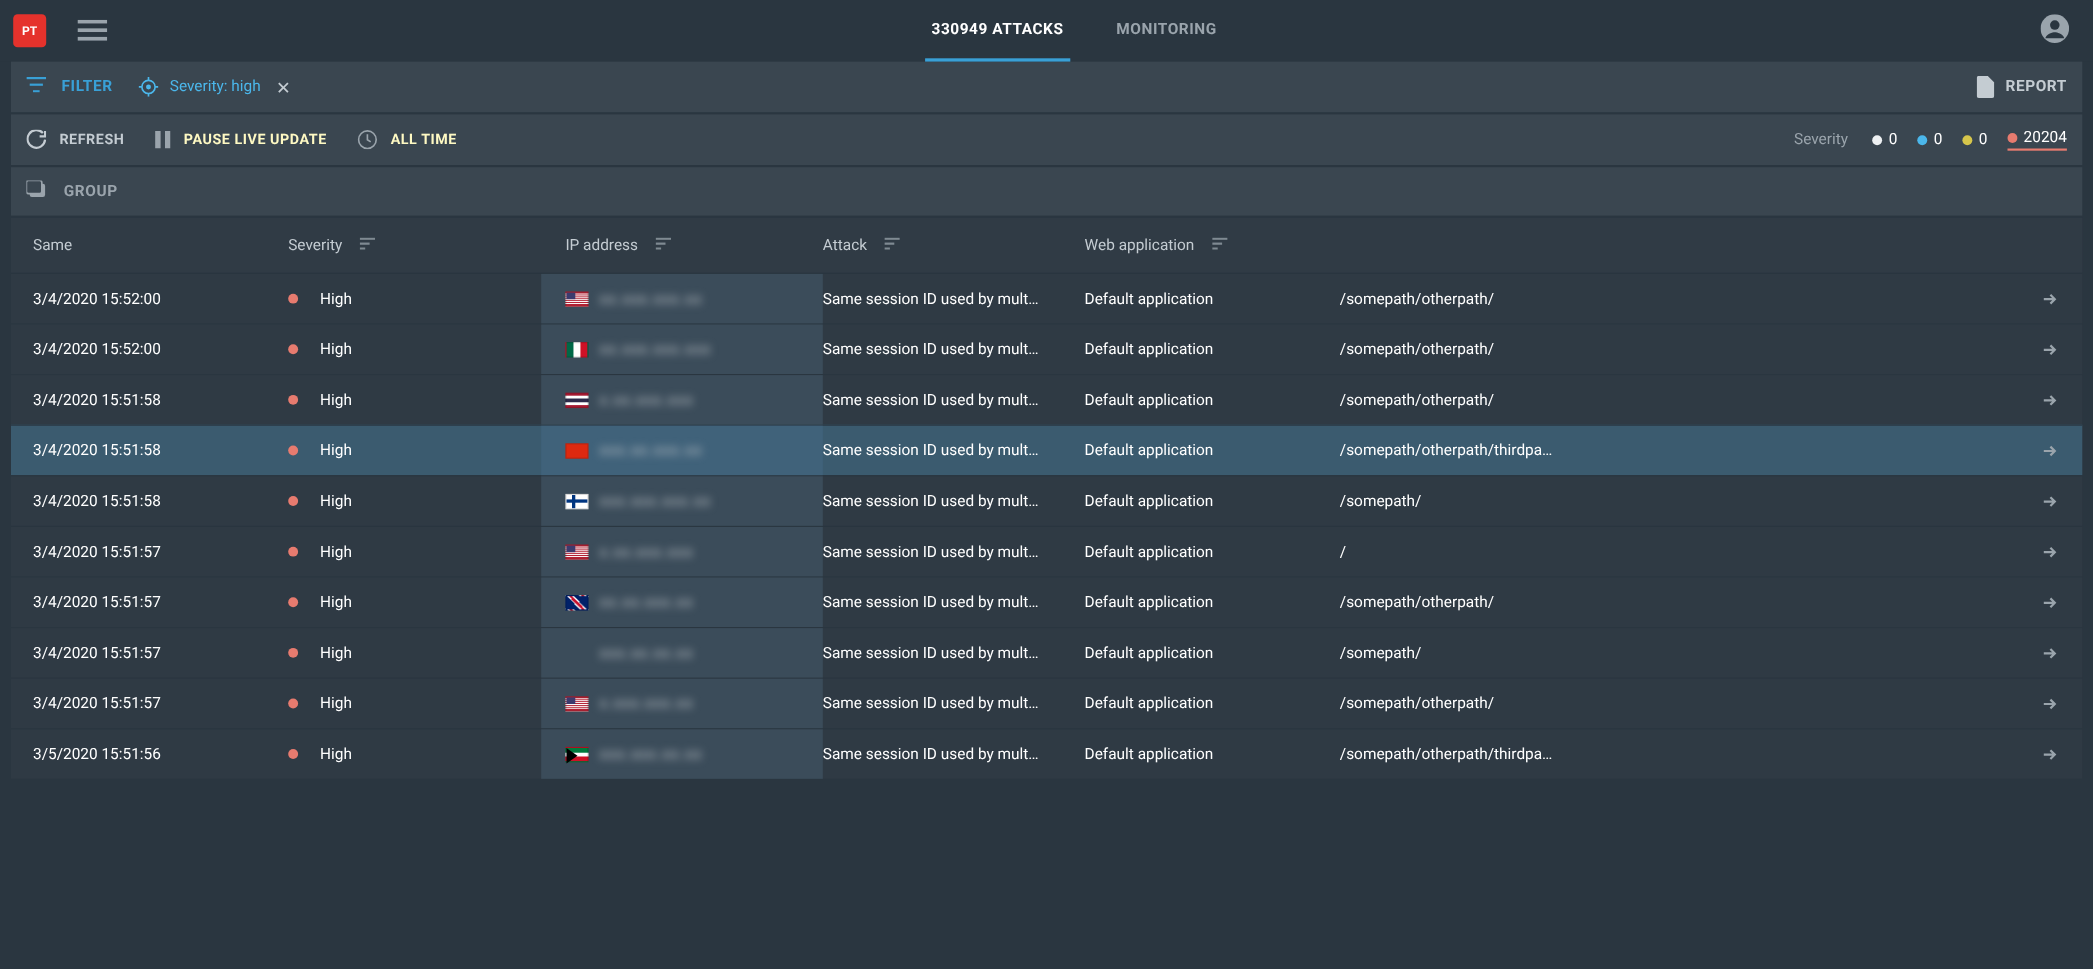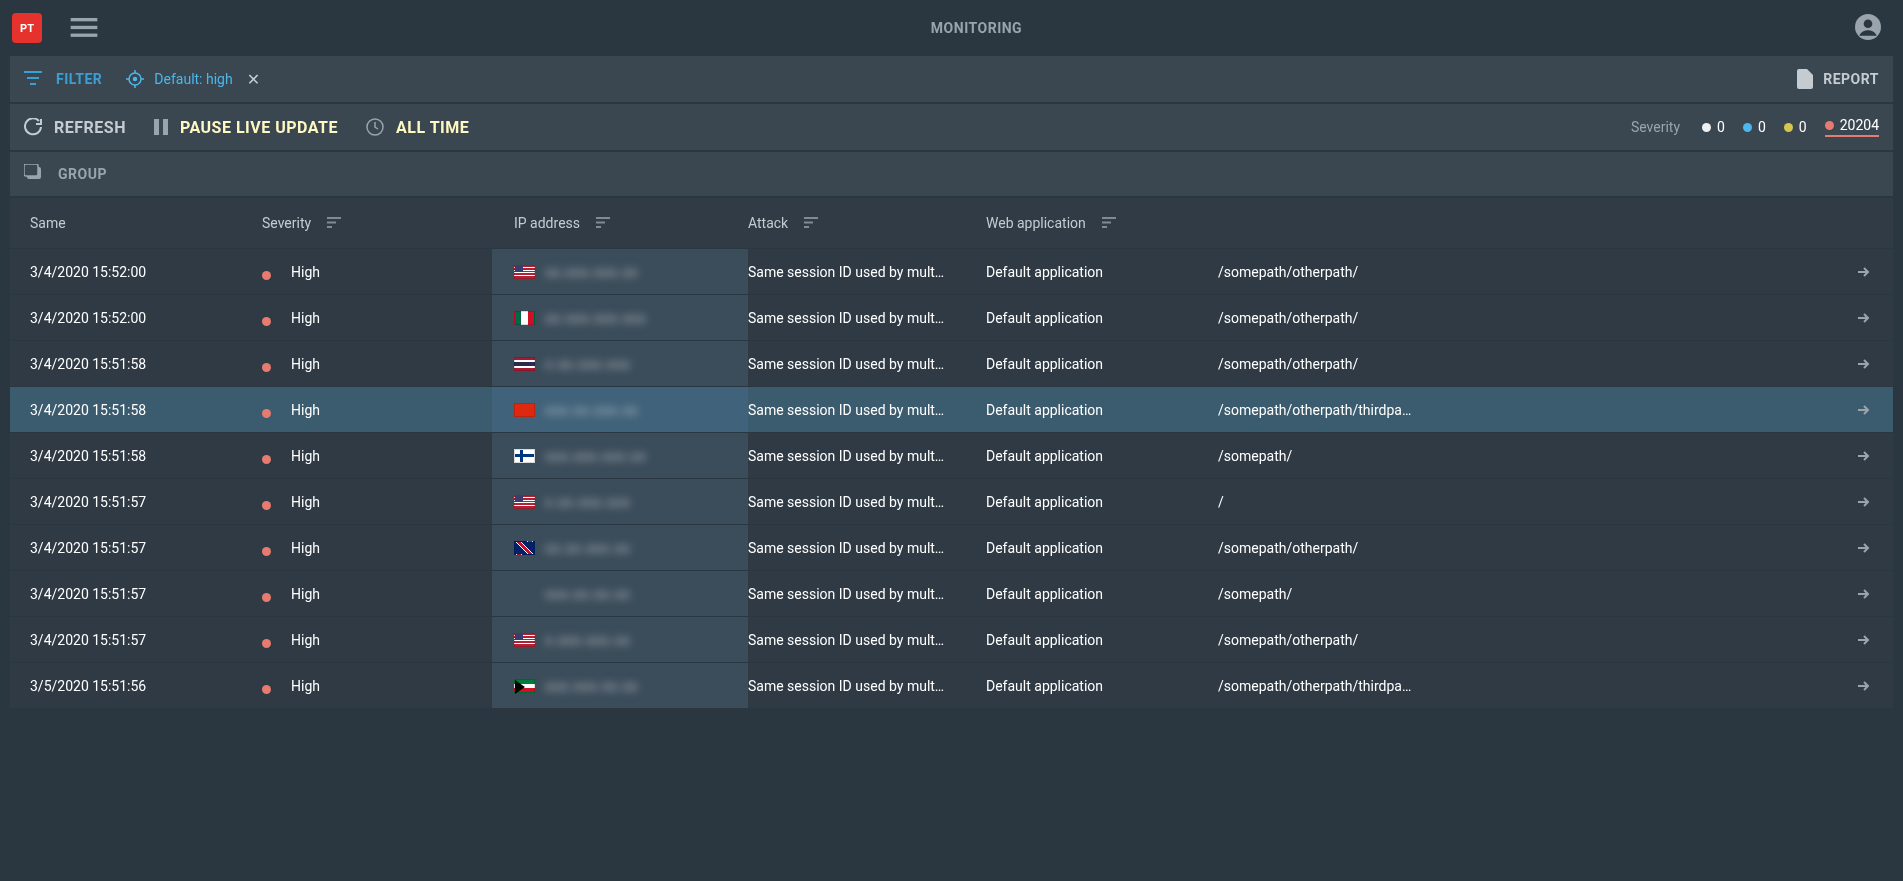--- a/index.html
+++ b/index.html
@@ -85,21 +85,21 @@
 .chip .target { margin-right:10px; display:inline-flex;}
 .chip .x { margin-left:14px; color:#c4ccd2; cursor:pointer; font-size:16px;}
 .spacer { flex:1; }
 .report-btn {
   display:flex; align-items:center; gap:10px; color:#c4ccd2; cursor:pointer;
   text-transform:uppercase; font-weight:700; letter-spacing:0.5px; font-size:14px;
 }
 .action-bar .action {
   display:flex; align-items:center; gap:12px; color:#c4ccd2; margin-right:28px;
   text-transform:uppercase; font-weight:700; letter-spacing:0.5px; cursor:pointer;
-  font-size:16px;
+  font-size:13px;
 }
 .action-bar .action.dim { color:#fef9c3; }
 .sev-stats { display:flex; align-items:center; gap:18px; font-size:14px; }
 .sev-stats .lbl { color:#9aa4ac; margin-right:4px;}
 .dot { width:9px; height:9px; border-radius:50%; display:inline-block; vertical-align:middle; margin-right:6px;}
 .dot-white{background:#eef1f3;}
 .dot-blue{background:#4bb7eb;}
 .dot-yellow{background:#d6c64b;}
 .dot-red{background:#e77b6f;}
 .stat-item{display:inline-flex;align-items:center;color:#fff;}
@@ -131,21 +131,21 @@
   align-items:center;
   height:46px;
   border-top:1px solid #2a3640;
   color:#fff;
 }
 .row.highlight { background:#3b5b6f;}
 .row .col-ip { background:#3b4c5a; height:100%; display:flex; align-items:center;}
 .row.highlight .col-ip { background:#40627a; }
 .cell { font-size:14px; }
 .cell.col-date{ padding-left:20px;}
-.cell.col-severity{ display:flex; align-items:flex-end; gap:14px;}
+.cell.col-severity{ display:flex; align-items:center; gap:14px;}
 .cell.col-ip{ gap:10px;}
 .flag { width:21px; height:14px; display:inline-block; border:1px solid rgba(0,0,0,0.15);}
 .flag-us{ background:linear-gradient(#b22234 0%,#b22234 7%,#fff 7%,#fff 14%,#b22234 14%,#b22234 21%,#fff 21%,#fff 28%,#b22234 28%,#b22234 35%,#fff 35%,#fff 42%,#b22234 42%,#b22234 49%,#fff 49%,#fff 56%,#b22234 56%,#b22234 63%,#fff 63%,#fff 70%,#b22234 70%,#b22234 77%,#fff 77%,#fff 84%,#b22234 84%,#b22234 100%); position:relative;}
 .flag-us::after{content:'';position:absolute;left:0;top:0;width:40%;height:52%;background:#3c3b6e;}
 .flag-mx{ background:linear-gradient(90deg,#006847 0 33%,#fff 33% 66%,#ce1126 66% 100%);}
 .flag-th{ background:linear-gradient(#a51931 0 16%,#fff 16% 33%,#2d2a4a 33% 66%,#fff 66% 83%,#a51931 83% 100%);}
 .flag-cn{ background:#de2910;}
 .flag-fi{ background:#fff; position:relative;}
 .flag-fi::before{content:'';position:absolute;left:0;top:38%;width:100%;height:24%;background:#003580;}
 .flag-fi::after{content:'';position:absolute;left:25%;top:0;width:18%;height:100%;background:#003580;}
@@ -163,20 +163,21 @@
 <div class="header">
   <div class="logo">PT</div>
   <div class="menu-btn">
     <svg width="28" height="20" viewBox="0 0 24 18">
         <rect width="24" height="3" fill="currentColor"></rect>
         <rect y="7" width="24" height="3" fill="currentColor"></rect>
         <rect y="14" width="24" height="3" fill="currentColor"></rect>
       </svg>
   </div>
   <div class="nav">
+    <a class="active">330949 ATTACKS</a>
     <a>MONITORING</a>
   </div>
   <div class="account">
     <svg width="26" height="26" viewBox="0 0 24 24" fill="currentColor">
         <circle cx="12" cy="12" r="12"></circle>
         <circle cx="12" cy="9" r="4" fill="#2a3640"></circle>
         <path d="M4 20c1.5-4 6-5 8-5s6.5 1 8 5" fill="#2a3640"></path>
       </svg>
   </div>
 </div>
@@ -195,21 +196,21 @@
       <span class="target">
         <svg width="18" height="18" viewBox="0 0 18 18" fill="none" stroke="#4bb7eb" stroke-width="1.5">
             <circle cx="9" cy="9" r="6"></circle>
             <circle cx="9" cy="9" r="1.5" fill="#4bb7eb"></circle>
             <line x1="9" y1="0" x2="9" y2="3"></line>
             <line x1="9" y1="15" x2="9" y2="18"></line>
             <line x1="0" y1="9" x2="3" y2="9"></line>
             <line x1="15" y1="9" x2="18" y2="9"></line>
           </svg>
       </span>
-      <span>Default: high</span>
+      <span>Severity: high</span>
       <span class="x">✕</span>
     </span>
     <span class="spacer"></span>
     <span class="report-btn">
       <svg width="16" height="20" viewBox="0 0 16 20" fill="#c4ccd2">
           <path d="M2 0h8l6 6v12a2 2 0 0 1-2 2H2a2 2 0 0 1-2-2V2a2 2 0 0 1 2-2z"></path>
         </svg>
       <span>REPORT</span>
     </span>
   </div>

